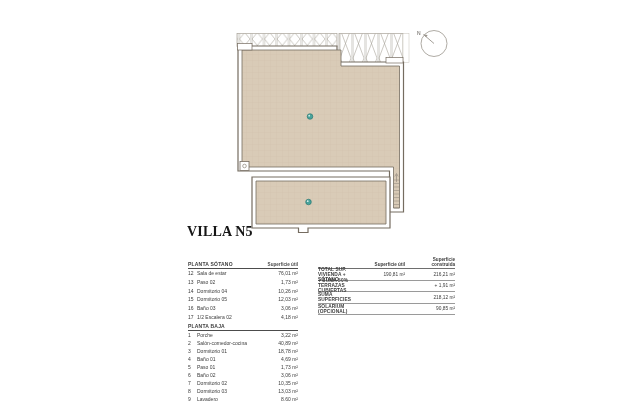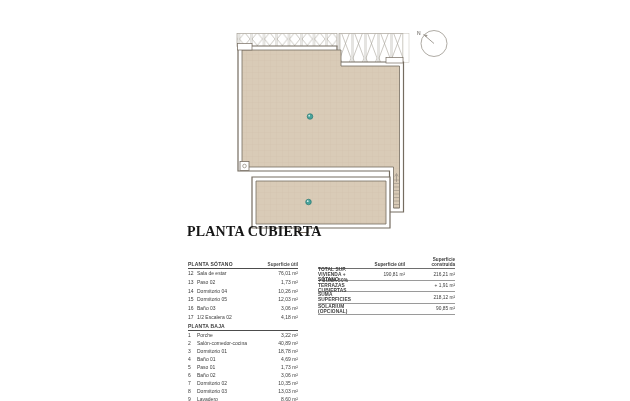--- a/index.html
+++ b/index.html
@@ -99,21 +99,21 @@
 
     <g>
       <circle cx="434" cy="43.5" r="13" fill="#ffffff" stroke="#9a958d" stroke-width="0.8"></circle>
       <path d="M434 43.5 L423.5 34.5" stroke="#9a958d" stroke-width="0.9"></path>
       <path d="M423.5 34.5 l4.2 0.4 -1.6 2.4 Z" fill="#9a958d"></path>
       <text x="417" y="34.5" font-size="5" fill="#55504a">N</text>
     </g>
   </svg>
 
   <div class="title-block">
-    <div>PLANTA CUBIERTA</div>
+    <div>VILLA N5</div>
   </div>
 
   <div class="roomtable">
 
     <div class="sec-head">
       <span class="h">PLANTA SÓTANO</span>
       <span class="ch">Superficie útil</span>
     </div>
 
     <div class="trow">

